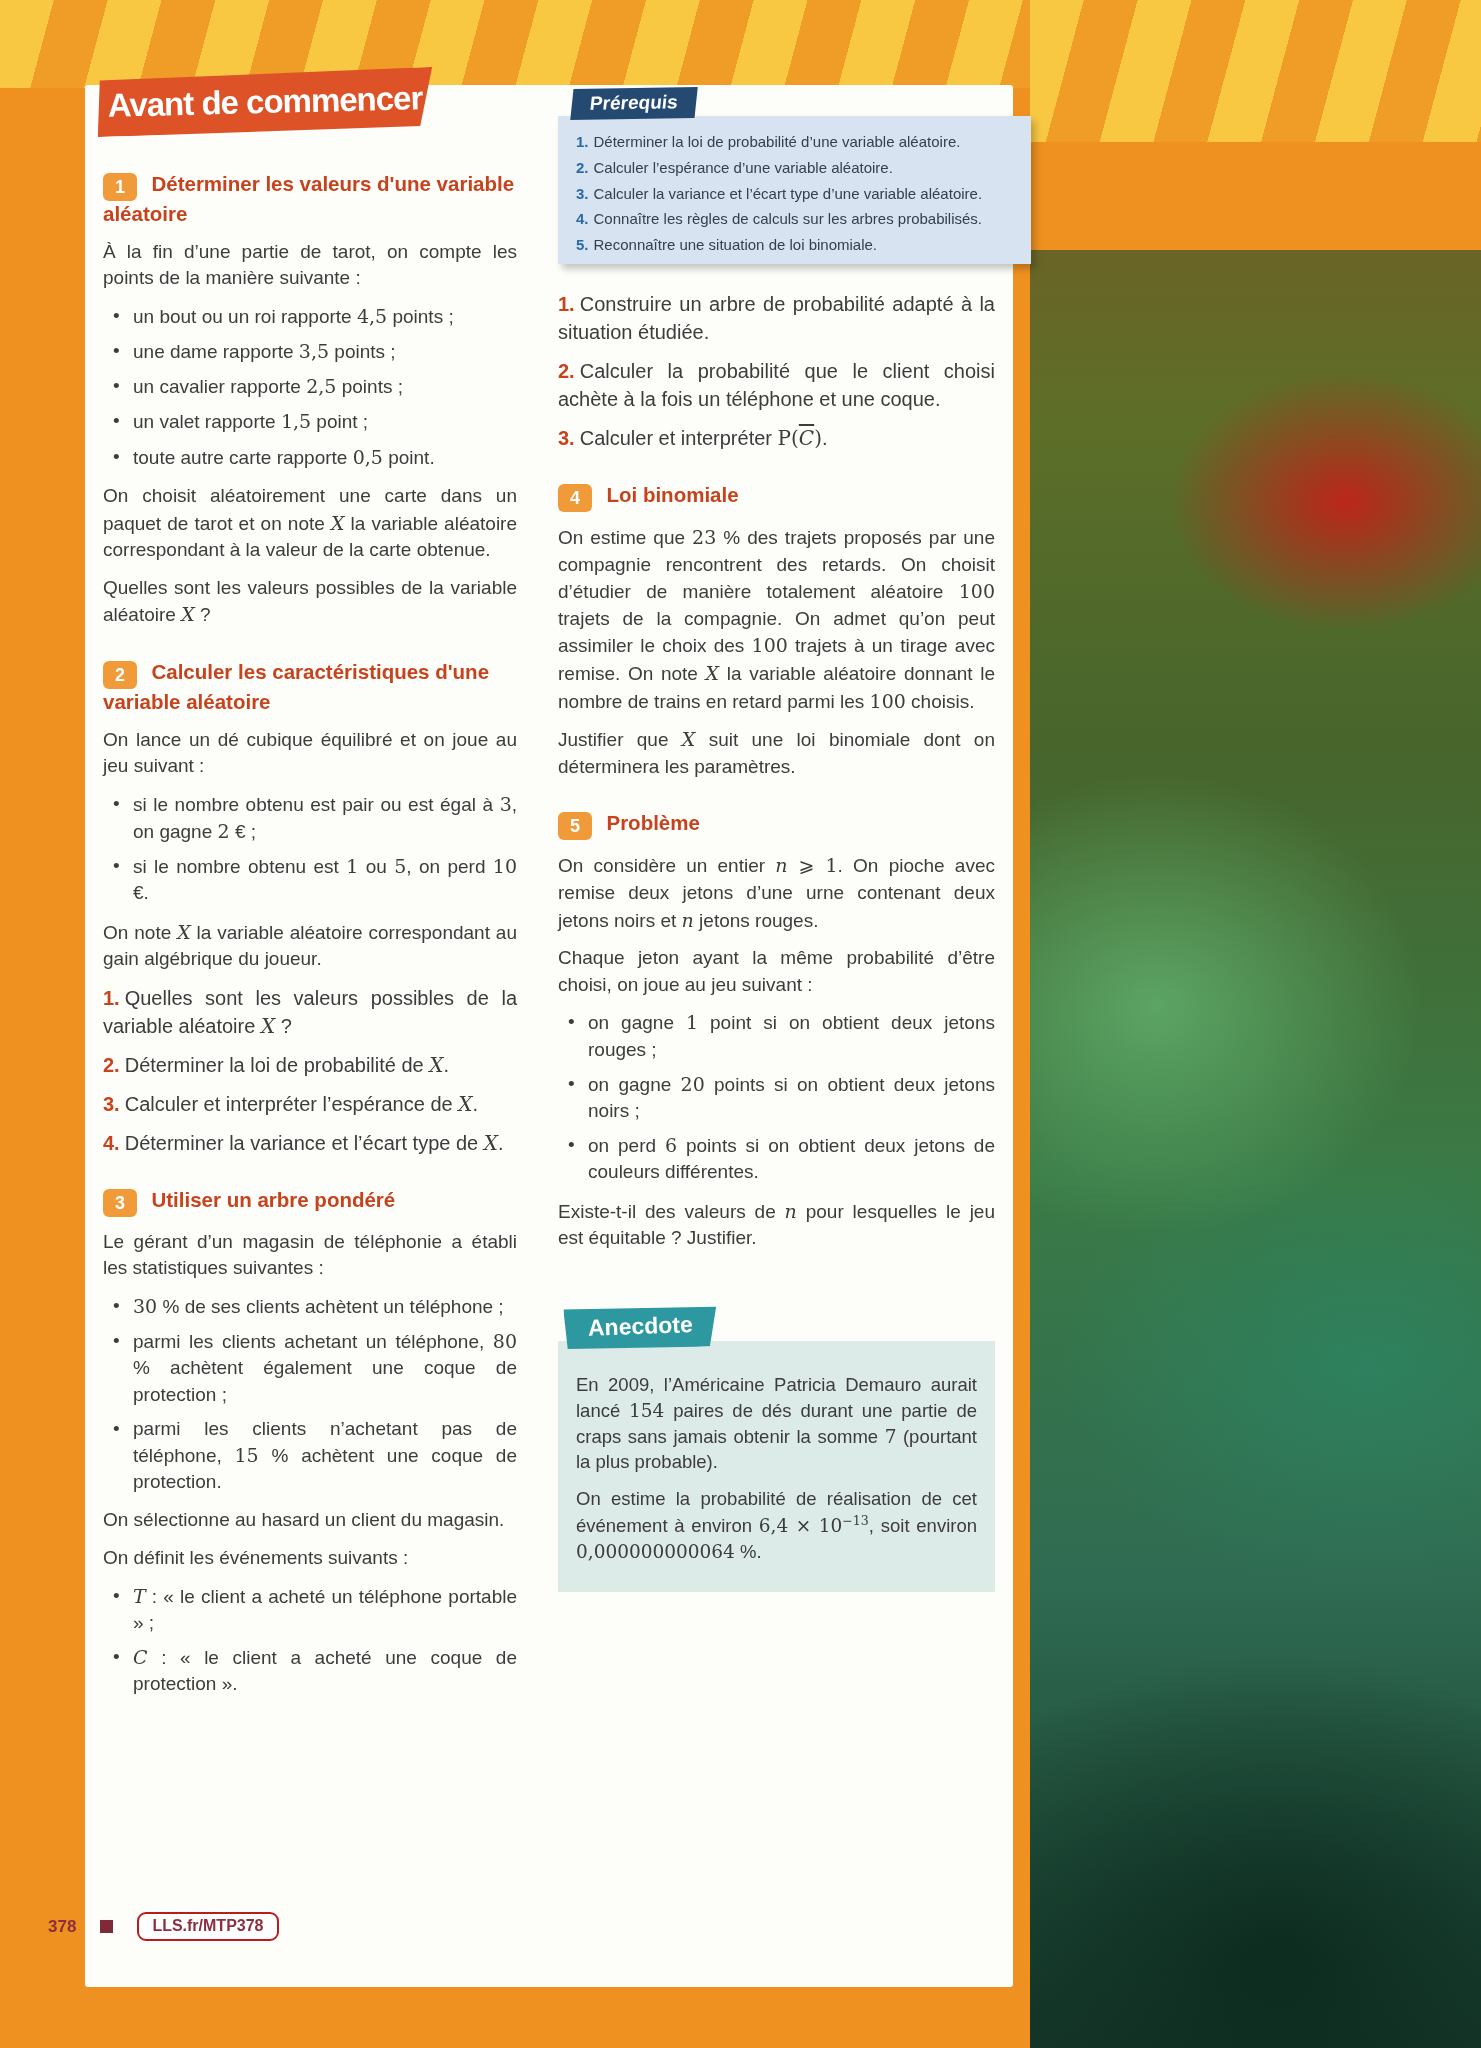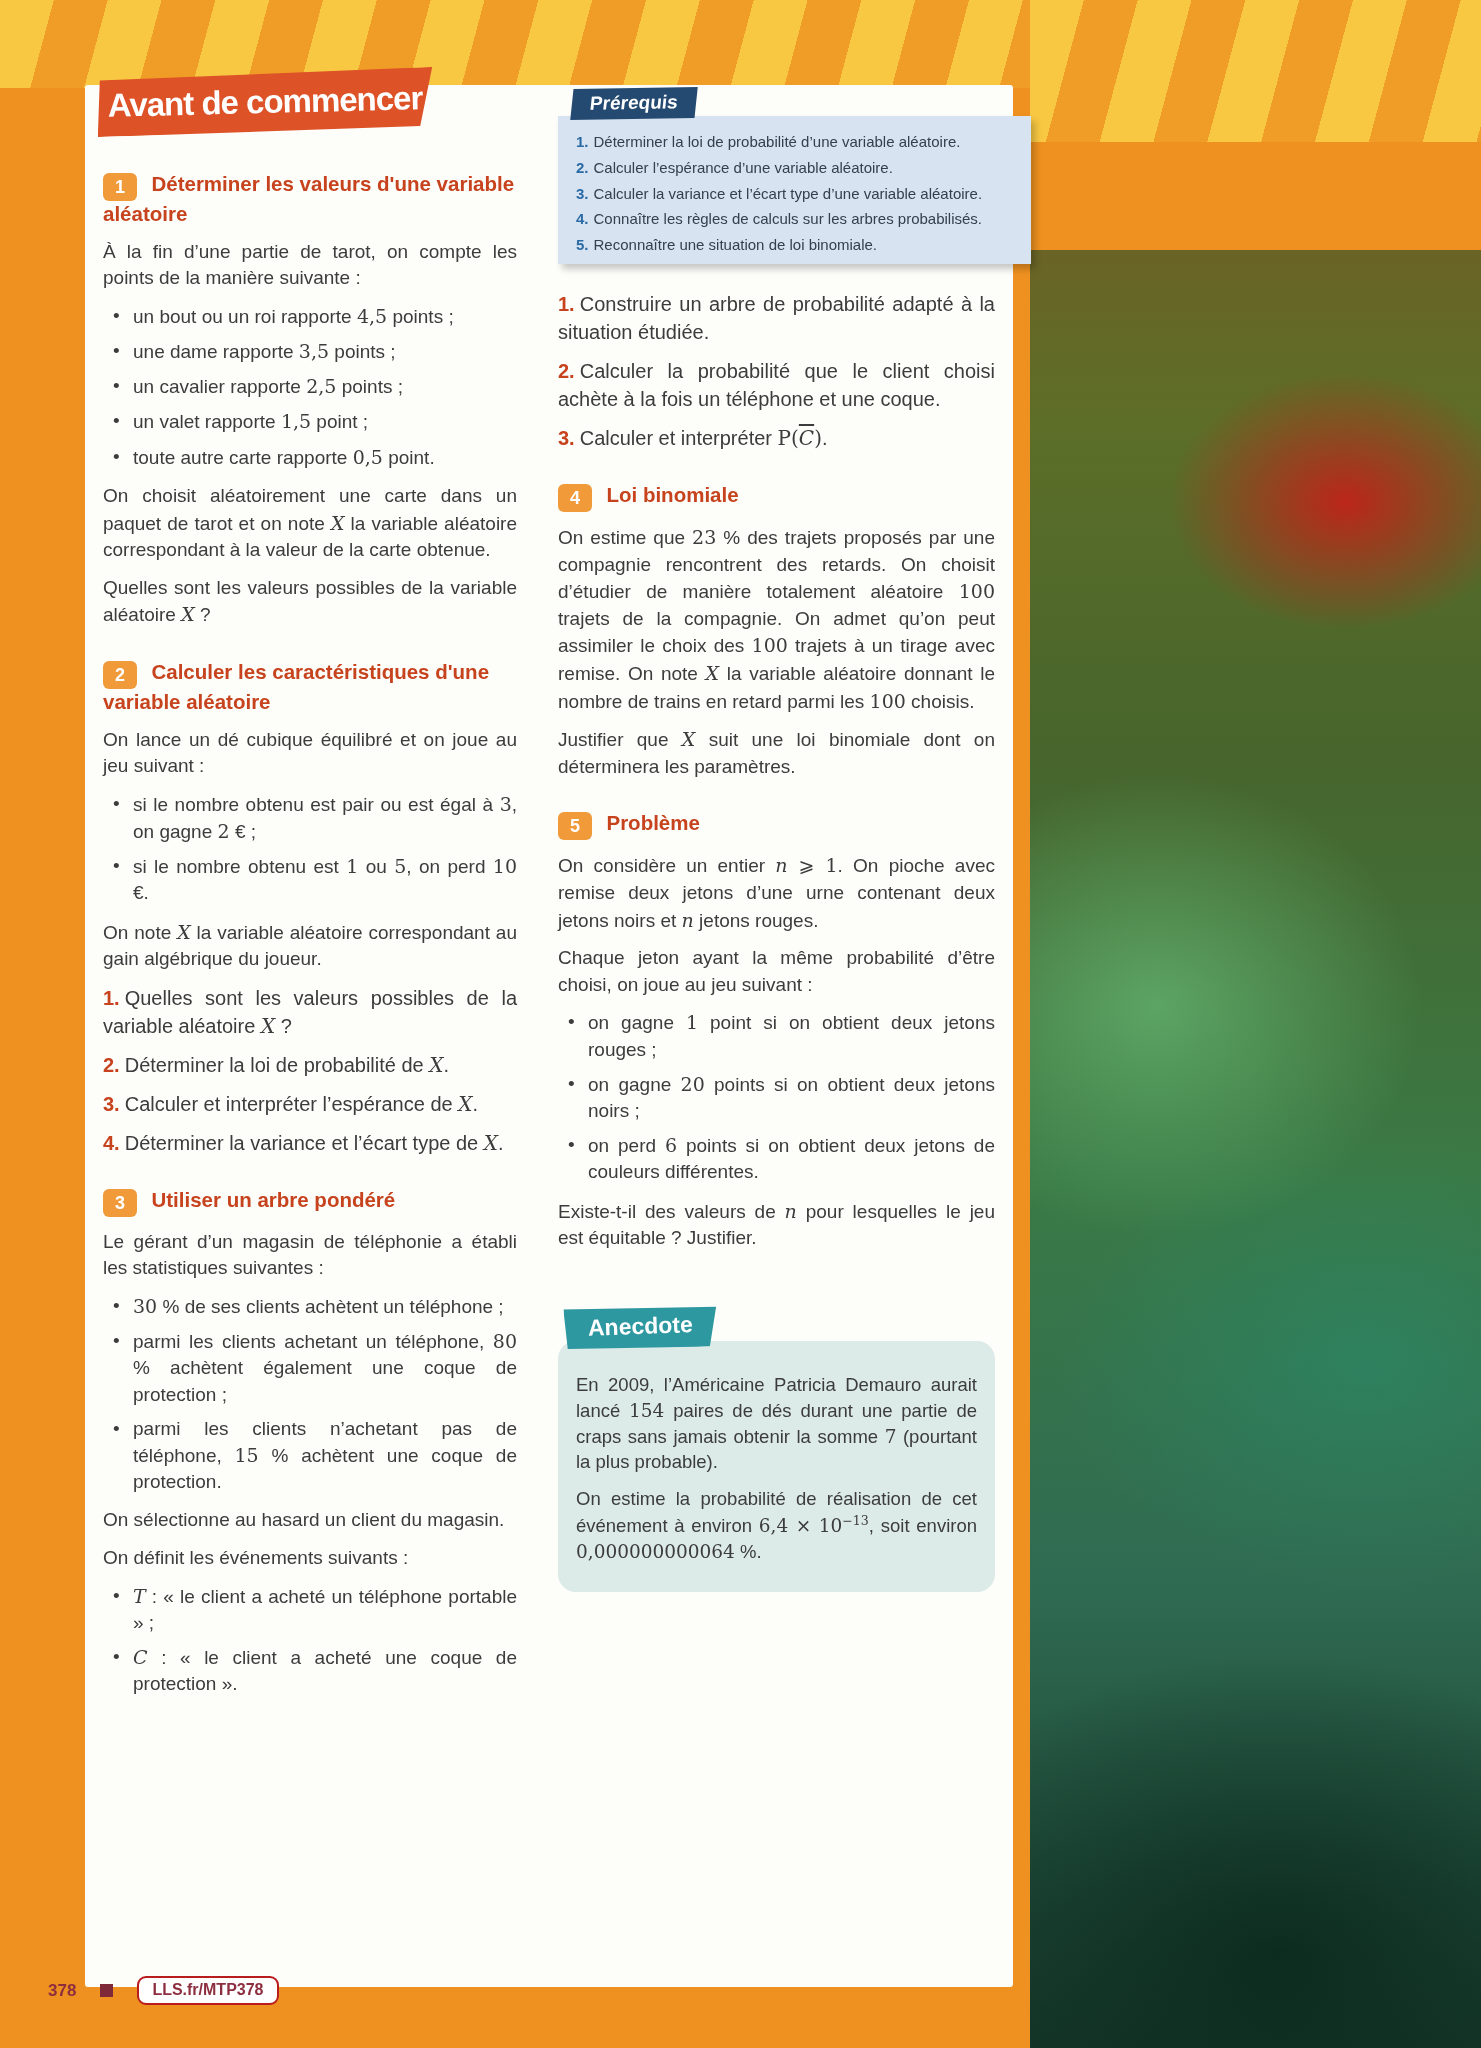--- a/index.html
+++ b/index.html
@@ -78,24 +78,24 @@
   .prereq-item{font-size:15px;line-height:1.72;color:#33404f;white-space:nowrap;}
   .prereq-num{color:#2a6aa5;font-weight:bold;margin-right:5px;}
   
   .anec{margin-top:46px;position:relative;}
   .anec-tab{
     display:inline-block;position:relative;left:6px;top:8px;z-index:2;
     background:#2d98a0;color:#fff;font-weight:bold;font-size:23px;
     padding:7px 24px 9px;transform:rotate(-2deg);
     clip-path:polygon(0 2%,100% 8%,95% 100%,2% 94%);
   }
-  .anec-box{background:#dceae8;padding:20px 18px 16px;border-radius:18px;}
+  .anec-box{background:#dceae8;padding:20px 18px 16px;}
   .anec-box .p{font-size:18.5px;}
   
-  .footer{position:absolute;left:48px;top:1976px;display:flex;align-items:center;gap:24px;}
+  .footer{position:absolute;left:48px;top:1912px;display:flex;align-items:center;gap:24px;}
   .pagenum{color:#8c2e3e;font-size:17px;font-weight:bold;}
   .footsq{width:13px;height:13px;background:#7e2a38;}
   .footlink{
     background:#fff;border:2px solid #b91c1c;border-radius:9px;
     padding:3px 13px 4px;color:#8c2e3e;font-weight:bold;font-size:16px;
   }
 </style>
 </head>
 <body>
 

